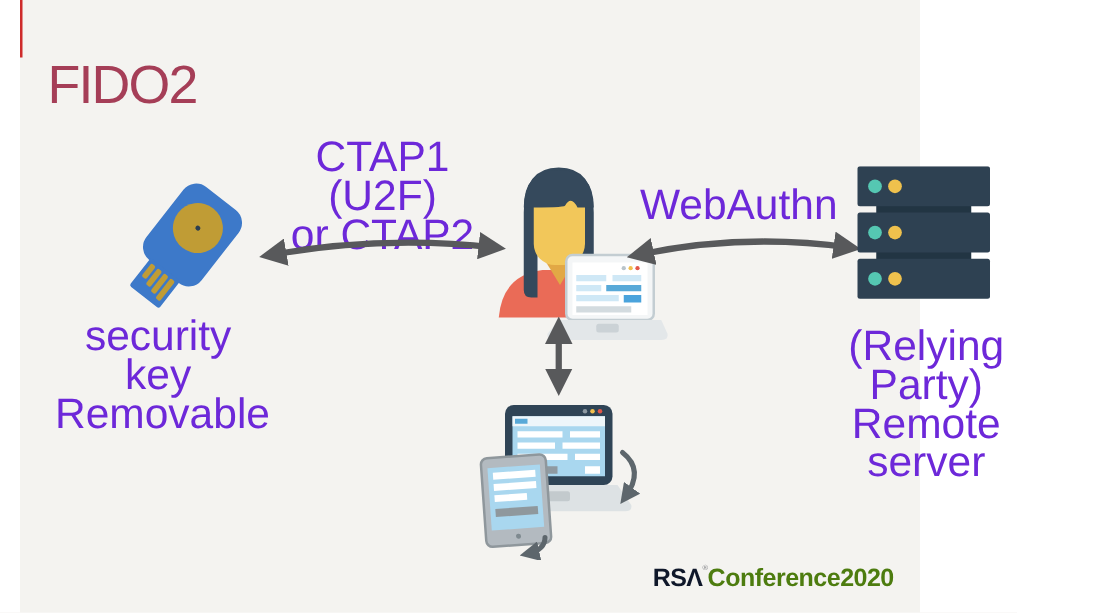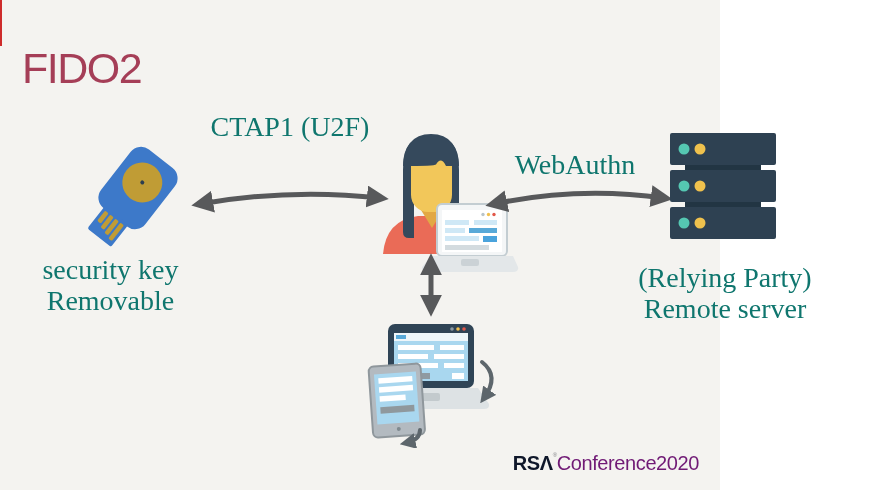--- a/index.html
+++ b/index.html
@@ -1,26 +1,26 @@
 <!DOCTYPE html>
 <html><head>
 <meta charset="utf-8">
 <style>
   html,body{margin:0;padding:0;}
   body{width:888px;height:490px;overflow:hidden;}
-  .slide{position:relative;width:720px;height:490px;background:#f4f3f0;font-family:"Liberation Sans",sans-serif;color:#151515;}
+  .slide{position:relative;width:720px;height:490px;background:#f4f3f0;font-family:"Liberation Sans",sans-serif;color:#151515;margin-left:16px;}
   .edge-bar{position:absolute;left:0;top:0;width:2px;height:46px;background:#ce2b2b;}
   .title{position:absolute;left:22px;top:44px;font-size:43px;font-weight:400;color:#a53e57;letter-spacing:-1.5px;}
-  .lbl{position:absolute;text-align:center;font-size:28px;line-height:31px;color:#0f766e;font-family:Liberation Serif, serif;}
+  .lbl{position:absolute;text-align:center;font-size:34px;line-height:31px;color:#6d28d9;}
   .lbl span{display:block;}
   .abs{position:absolute;}
   .logo{position:absolute;right:21px;bottom:15px;font-size:20px;letter-spacing:-0.4px;}
   .logo .rsa{font-weight:bold;color:#0f172a;}
   .logo .reg{font-size:6px;vertical-align:top;color:#85868a;}
-  .logo .conf{font-weight:400;color:#701a75;}
+  .logo .conf{font-weight:700;color:#4d7c0f;}
 </style>
 </head>
 <body>
 
 <div class="slide">
   <div class="edge-bar"></div>
   <div class="title">FIDO2</div>
 
   <svg class="abs" style="left:78px;top:133px;" width="120" height="125" viewBox="0 0 120 125">
     <g transform="rotate(38 60 55)">
@@ -35,20 +35,21 @@
     </g>
   </svg>
 
   <div class="lbl" style="left:28px;top:254px;width:165px;">
     <span>security key</span>
     <span>Removable</span>
   </div>
 
   <div class="lbl" style="left:196px;top:111px;width:188px;">
     <span>CTAP1 (U2F)</span>
+    <span>or CTAP2</span>
   </div>
   <svg class="abs" style="left:188px;top:182px;" width="204" height="32" viewBox="0 0 204 32">
     <defs>
       <marker id="ah1" viewBox="0 0 10 10" refX="6" refY="5" markerWidth="4.4" markerHeight="4.4" orient="auto-start-reverse">
         <path d="M0,0 L10,5 L0,10 Z" fill="#58595b"></path>
       </marker>
     </defs>
     <path d="M12,22 Q102,6 192,16" fill="none" stroke="#58595b" stroke-width="5" marker-start="url(#ah1)" marker-end="url(#ah1)"></path>
   </svg>
 

